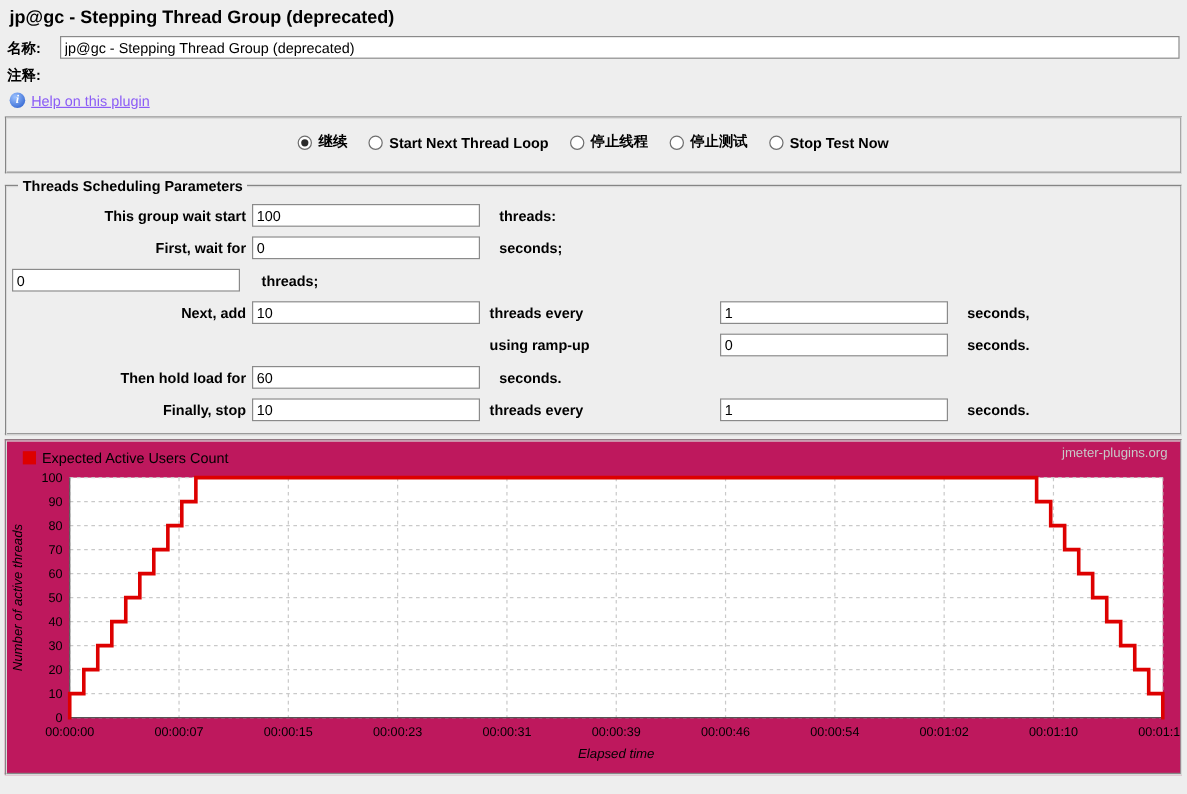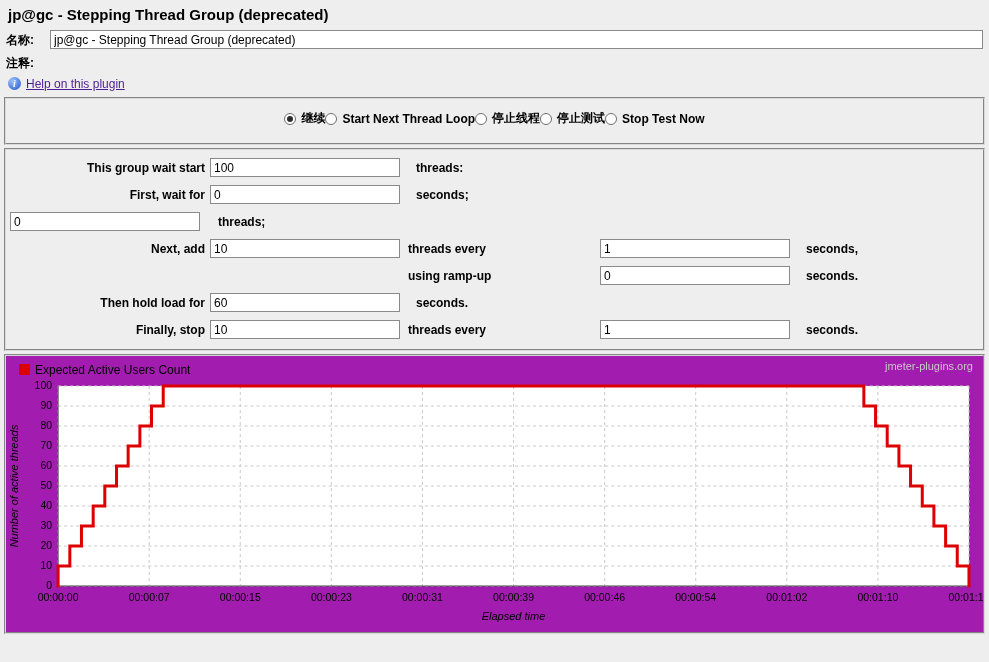--- a/index.html
+++ b/index.html
@@ -45,21 +45,21 @@
   }
   .help-link { text-decoration: underline; cursor: pointer; }
 
   fieldset.fs {
     margin: 3px 4px;
     border: 2px groove #d9d9d9;
     padding: 2px 4px 6px 4px;
   }
   fieldset.fs legend { font-weight: bold; padding: 0 4px; margin-left: 5px; }
 
-  .radio-row { display: flex; justify-content: center; align-items: center; gap: 0; padding: 9px 0 10px 0; }
+  .radio-row { display: flex; justify-content: center; align-items: center; gap: 18px; padding: 9px 0 10px 0; }
   .ropt { display: flex; align-items: center; gap: 5px; font-weight: bold; cursor: default; }
   .radio {
     width: 12px; height: 12px; border-radius: 50%;
     border: 1px solid #6e6e6e; background: #fff;
     position: relative; flex: none;
   }
   .radio.sel::after {
     content: ""; position: absolute; left: 2px; top: 2px; right: 2px; bottom: 2px;
     border-radius: 50%; background: #2b2b2b;
   }
@@ -75,21 +75,21 @@
   .sm-left  { padding-left: 8px;  font-weight: bold; }
   .sm-right { padding-right: 5px; font-weight: bold; }
   .ss  { padding-left: 8px; font-weight: bold; }
   .srow .tf { width: 190px; }
 
   .chart-panel {
     margin: 2px 4px 4px 4px;
     border: 2px groove #d9d9d9;
     position: relative;
     height: 280px;
-    background: #a21caf;
+    background: #be185d;
   }
   .legend-row { display: flex; align-items: center; gap: 5px; padding: 5px 0 0 13px; height: 22px; }
   .swatch { width: 11px; height: 11px; flex: none; background: #dd0000; }
   .legend-label { font-size: 12px; }
   .watermark { position: absolute; right: 10px; top: 4px; font-size: 11px; color: #c8c8c8; }
   .chart-svg { display: block; width: 100%; height: 250px; }
   .tick-label { font-family: "Liberation Sans", sans-serif; font-size: 10.5px; fill: #000; }
   .axis-label { font-family: "Liberation Sans", sans-serif; font-size: 11px; font-style: italic; fill: #000; }
 </style>
 </head>
@@ -104,21 +104,21 @@
     <input class="tf name-input" value="jp@gc - Stepping Thread Group (deprecated)" style="">
   </div>
 
   <div class="frow">
     <span class="flab">注释:</span>
     <input class="tf comment-input" value="" style="">
   </div>
 
   <div class="help-row">
     <span class="info-icon">i</span>
-    <a class="help-link" style="color: #4c1d95;">Help on this plugin</a>
+    <a class="help-link" style="color: #8b5cf6;">Help on this plugin</a>
   </div>
 
   <fieldset class="fs">
     <div class="radio-row">
       <label class="ropt">
         <span class="radio sel"></span>
         <span>继续</span>
       </label>
       <label class="ropt">
         <span class="radio"></span>
@@ -133,20 +133,21 @@
         <span>停止测试</span>
       </label>
       <label class="ropt">
         <span class="radio"></span>
         <span>Stop Test Now</span>
       </label>
     </div>
   </fieldset>
 
   <fieldset class="fs">
+    <legend>Threads Scheduling Parameters</legend>
     <div class="sched-rows">
 
       <div class="srow">
         <span class="sl">This group wait start</span>
         <span><input class="tf" value="100" style=""></span>
         <span class="sm-left">threads:</span>
         <span></span>
           <span></span>
       </div>
 

